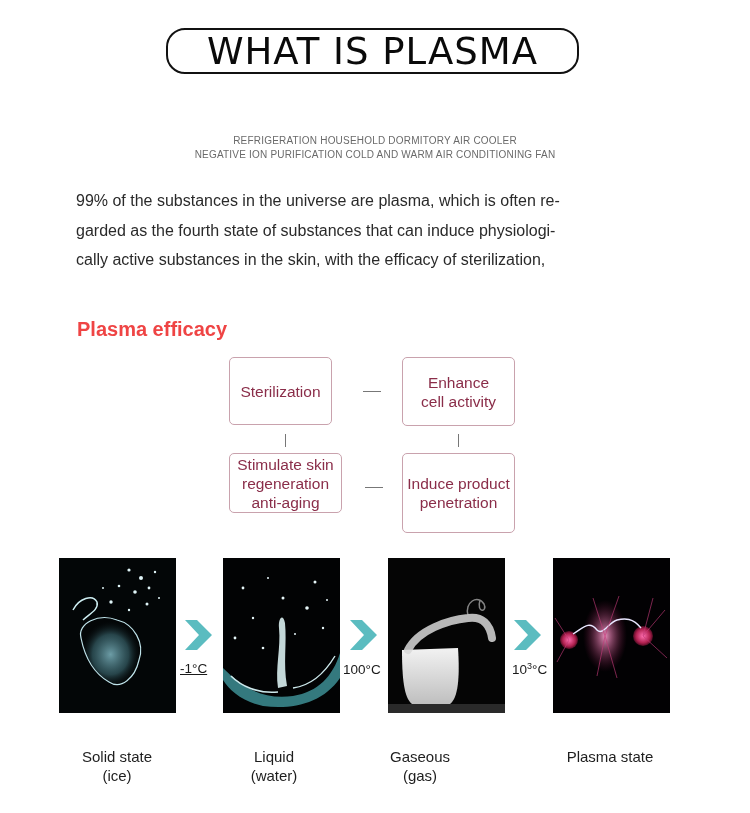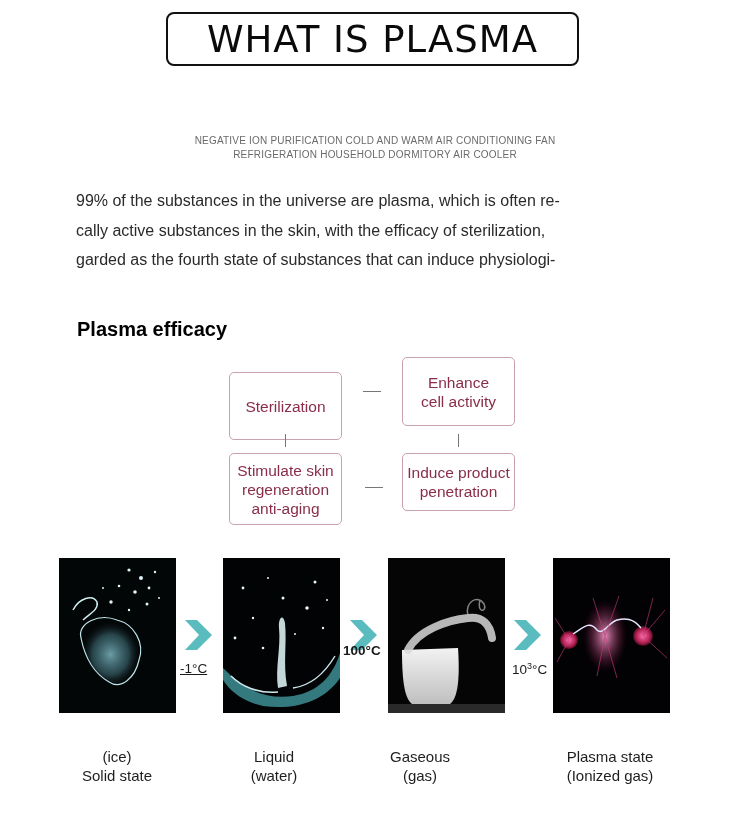--- a/index.html
+++ b/index.html
@@ -1,31 +1,31 @@
 <!DOCTYPE html>
 <html><head>
 <meta charset="utf-8">
 <style>
   html, body { margin:0; padding:0; background:#ffffff; }
   body { width:750px; height:813px; position:relative; overflow:hidden;
          font-family:"Liberation Sans", "DejaVu Sans", sans-serif; color:#222; }
   .abs { position:absolute; }
 
-  .title-box { left:166px; top:12px; width:413px; height:54px; border:2px solid #111;
-               border-radius:8px; display:flex; align-items:center; justify-content:center; box-sizing:border-box; }
+  .title-box { left:166px; top:28px; width:413px; height:46px; border:2px solid #111;
+               border-radius:19px; display:flex; align-items:center; justify-content:center; box-sizing:border-box; }
   .title-text { font-size:37px; letter-spacing:1px; color:#0a0a0a; font-family:"DejaVu Sans", sans-serif; font-weight:400; }
 
   .subtitle { left:0; width:750px; top:134px; text-align:center; font-size:10px; line-height:14px;
               color:#6a6a6a; letter-spacing:0.2px; }
   .subtitle div { white-space:nowrap; }
 
   .intro { left:76px; top:186px; width:600px; font-size:16px; line-height:29.5px; color:#2a2a2a; }
   .intro div { white-space:nowrap; }
 
-  .section-title { left:77px; top:318px; font-size:20px; font-weight:bold; color:#000000; letter-spacing:0px; }
+  .section-title { left:77px; top:318px; font-size:20px; font-weight:bold; color:#ef4444; letter-spacing:0px; }
 
   .box { border:1px solid #c9a2ad; border-radius:5px; box-sizing:border-box; background:#fff;
          display:flex; align-items:center; justify-content:center; text-align:center;
          color:#8a2d49; font-size:15.5px; line-height:19px; }
   .box span { display:block; }
   .hline { height:1px; background:#777; width:18px; }
   .vline { width:1px; background:#777; height:13px; }
 
   .photo { width:117px; height:155px; background:#000; overflow:hidden; }
   .arrow { width:28px; height:30px; }
@@ -36,57 +36,57 @@
   .caption div { white-space:nowrap; }
 </style>
 </head>
 <body>
 
 <div class="abs title-box">
   <span class="title-text">WHAT IS PLASMA</span>
 </div>
 
 <div class="abs subtitle">
+  <div>REFRIGERATION HOUSEHOLD DORMITORY AIR COOLER</div>
   <div>NEGATIVE ION PURIFICATION COLD AND WARM AIR CONDITIONING FAN</div>
-  <div>REFRIGERATION HOUSEHOLD DORMITORY AIR COOLER</div>
 </div>
 
 <div class="abs intro">
   <div>99% of the substances in the universe are plasma, which is often re-</div>
+  <div>garded as the fourth state of substances that can induce physiologi-</div>
   <div>cally active substances in the skin, with the efficacy of sterilization,</div>
-  <div>garded as the fourth state of substances that can induce physiologi-</div>
 </div>
 
 <div class="abs section-title">Plasma efficacy</div>
 
-<div class="abs box" style="left:229px; top:357px; width:113px; height:68px;margin-top:15px;">
+<div class="abs box" style="left:229px; top:357px; width:103px; height:68px;">
   <div>
     <span>Sterilization</span>
   </div>
 </div>
 <div class="abs hline" style="left:363px; top:391px;"></div>
 <div class="abs box" style="left:402px; top:357px; width:113px; height:69px;">
   <div>
     <span>Enhance</span>
     <span>cell activity</span>
   </div>
 </div>
 
 <div class="abs vline" style="left:285px; top:434px;"></div>
 <div class="abs vline" style="left:458px; top:434px;"></div>
 
-<div class="abs box" style="left:229px; top:453px; width:113px; height:72px;">
+<div class="abs box" style="left:229px; top:453px; width:113px; height:60px;">
   <div>
     <span>Stimulate skin</span>
     <span>regeneration</span>
     <span>anti-aging</span>
   </div>
 </div>
 <div class="abs hline" style="left:365px; top:487px;"></div>
-<div class="abs box" style="left:402px; top:453px; width:113px; height:58px;">
+<div class="abs box" style="left:402px; top:453px; width:113px; height:80px;">
   <div>
     <span>Induce product</span>
     <span>penetration</span>
   </div>
 </div>
 
 <div class="abs photo" style="left:59px; top:558px;">
   <svg width="117" height="155" viewBox="0 0 117 155">
     <defs>
       <radialGradient id="g-ice" cx="50%" cy="55%" r="50%">
@@ -142,21 +142,21 @@
         <circle cx="104" cy="42" r="1"></circle>
     </g>
   </svg>
 </div>
 
 <div class="abs arrow" style="left:350px; top:620px;">
   <svg width="28" height="30" viewBox="0 0 28 30">
       <polygon points="0,0 12,0 27,15 12,30 0,30 14,15" fill="#5bbcc0"></polygon>
     </svg>
 </div>
-<div class="abs temp" style="left:343px; top:643px;font-weight:bold;">100°C</div>
+<div class="abs temp" style="left:343px; top:662px;">100°C</div>
 
 <div class="abs photo" style="left:388px; top:558px;">
   <svg width="117" height="155" viewBox="0 0 117 155">
     <defs>
       <linearGradient id="g-glass" x1="0" y1="0" x2="0" y2="1">
         <stop offset="0%" stop-color="#f2f2f2"></stop>
         <stop offset="100%" stop-color="#bfbfbf"></stop>
       </linearGradient>
     </defs>
     <rect width="117" height="155" fill="#050505"></rect>
@@ -200,27 +200,26 @@
         <path d="M52 78 L40 40"></path>
         <path d="M52 78 L66 38"></path>
       <path d="M52 78 L44 118"></path>
         <path d="M52 78 L64 120"></path>
         <path d="M90 78 L100 40"></path>
     </g>
   </svg>
 </div>
 
 <div class="abs caption" style="left:47px; top:747px;">
+  <div>Solid state</div>
   <div>(ice)</div>
-  <div>Solid state</div>
 </div>
 <div class="abs caption" style="left:204px; top:747px;">
   <div>Liquid</div>
   <div>(water)</div>
 </div>
 <div class="abs caption" style="left:350px; top:747px;">
   <div>Gaseous</div>
   <div>(gas)</div>
 </div>
 <div class="abs caption" style="left:540px; top:747px;">
   <div>Plasma state</div>
-  <div>(Ionized gas)</div>
 </div>
 
 </body></html>

